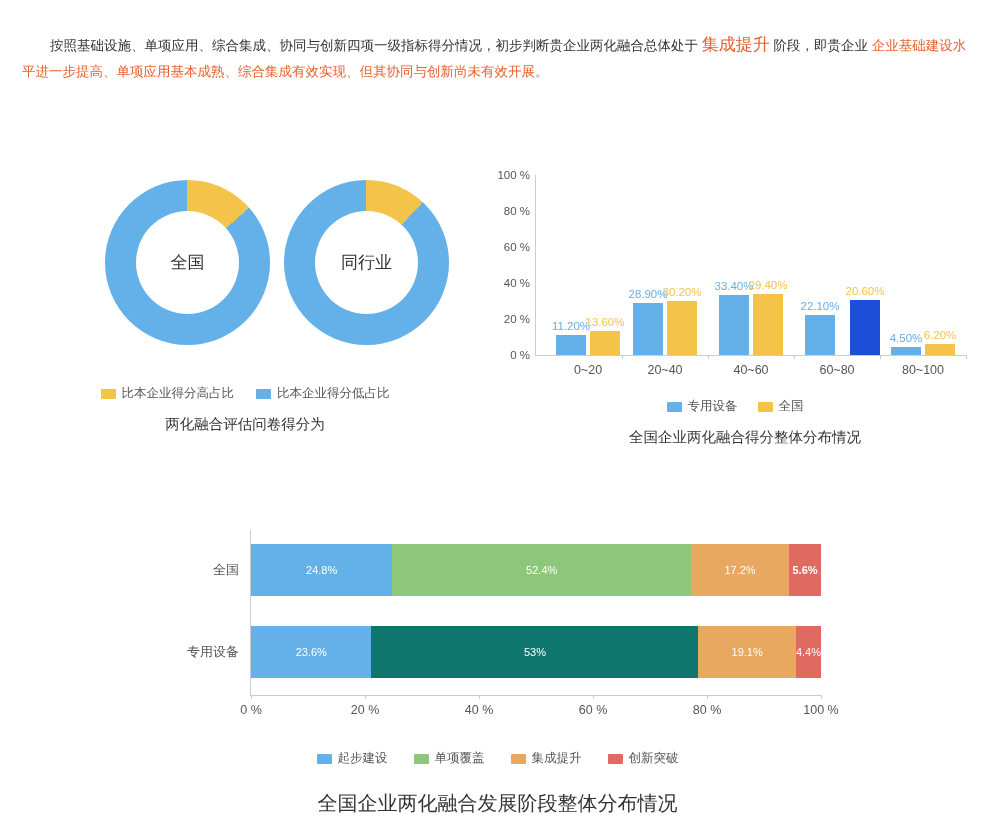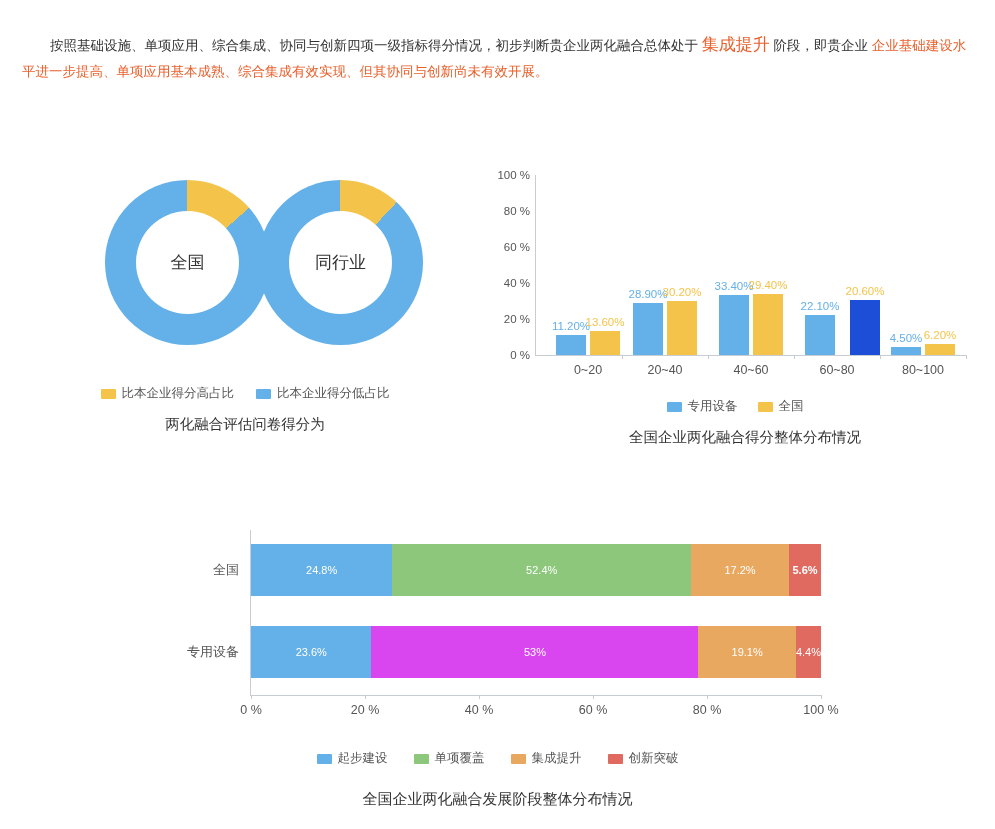--- a/index.html
+++ b/index.html
@@ -61,21 +61,21 @@
     width: 470px;
     height: 300px;
   }
   .donut-wrap {
     position: absolute;
     top: 20px;
     width: 165px;
     height: 165px;
   }
   #donut-a { left: 95px; }
-  #donut-b { left: 248px; }
+  #donut-b { left: 274px; }
   .donut {
     width: 165px;
     height: 165px;
     border-radius: 50%;
     position: relative;
   }
   .donut-hole {
     position: absolute;
     left: 31px;
     top: 31px;
@@ -263,21 +263,21 @@
     justify-content: center;
     gap: 26px;
     font-size: 12.5px;
     color: #555;
   }
   #stack-caption {
     position: absolute;
     left: 0;
     top: 290px;
     width: 995px;
-    font-size: 15px;
+    font-size: 20px;
   }
 </style>
 </head>
 <body>
 
 <div class="narrative">
   <div class="para p2">
     <span>按照基础设施、单项应用、综合集成、协同与创新四项一级指标得分情况，初步判断贵企业两化融合总体处于</span>
     <span class="hl-stage">集成提升</span>
     <span>阶段，即贵企业</span>
@@ -398,21 +398,21 @@
       <div class="stack-row" style="top: 14px;">
         <div class="row-label">全国</div>
         <div class="seg" style="background: rgb(100, 176, 232); width: 141.36px;">24.8%</div>
         <div class="seg" style="background: rgb(140, 199, 123); width: 298.68px;">52.4%</div>
         <div class="seg" style="background: rgb(232, 168, 96); width: 98.04px;">17.2%</div>
         <div class="seg" style="background: rgb(224, 106, 96); width: 31.92px; font-weight: bold;">5.6%</div>
       </div>
       <div class="stack-row" style="top: 96px;">
         <div class="row-label">专用设备</div>
         <div class="seg" style="background: rgb(100, 176, 232); width: 134.52px;">23.6%</div>
-        <div class="seg" style="background: #d946ef; width: 365px;">53%</div>
+        <div class="seg" style="background: #0f766e; width: 365px;">53%</div>
         <div class="seg" style="background: rgb(232, 168, 96); width: 108.87px;">19.1%</div>
         <div class="seg" style="background: rgb(224, 106, 96); width: 25.08px;">4.4%</div>
       </div>
       <div class="x-tickmark" style="left: 0px;"></div>
       <div class="x-tick" style="left: 0px;">0 %</div>
       <div class="x-tickmark" style="left: 114px;"></div>
       <div class="x-tick" style="left: 114px;">20 %</div>
       <div class="x-tickmark" style="left: 228px;"></div>
       <div class="x-tick" style="left: 228px;">40 %</div>
       <div class="x-tickmark" style="left: 342px;"></div>

